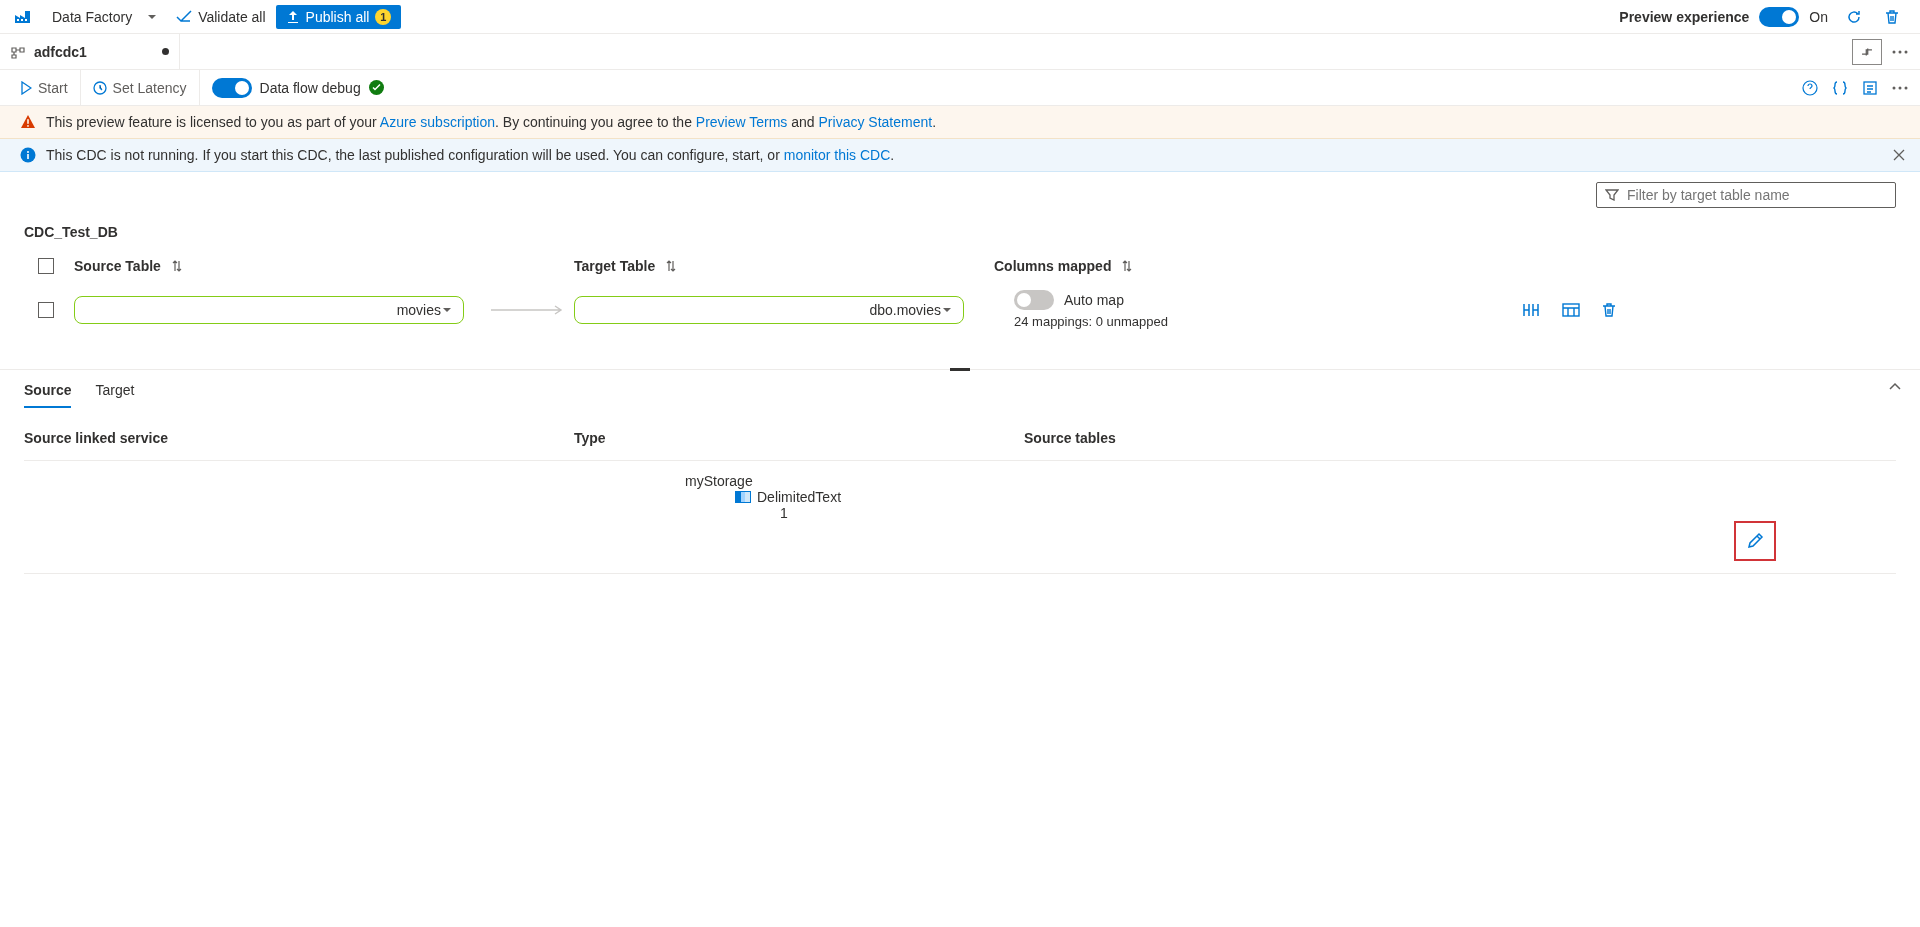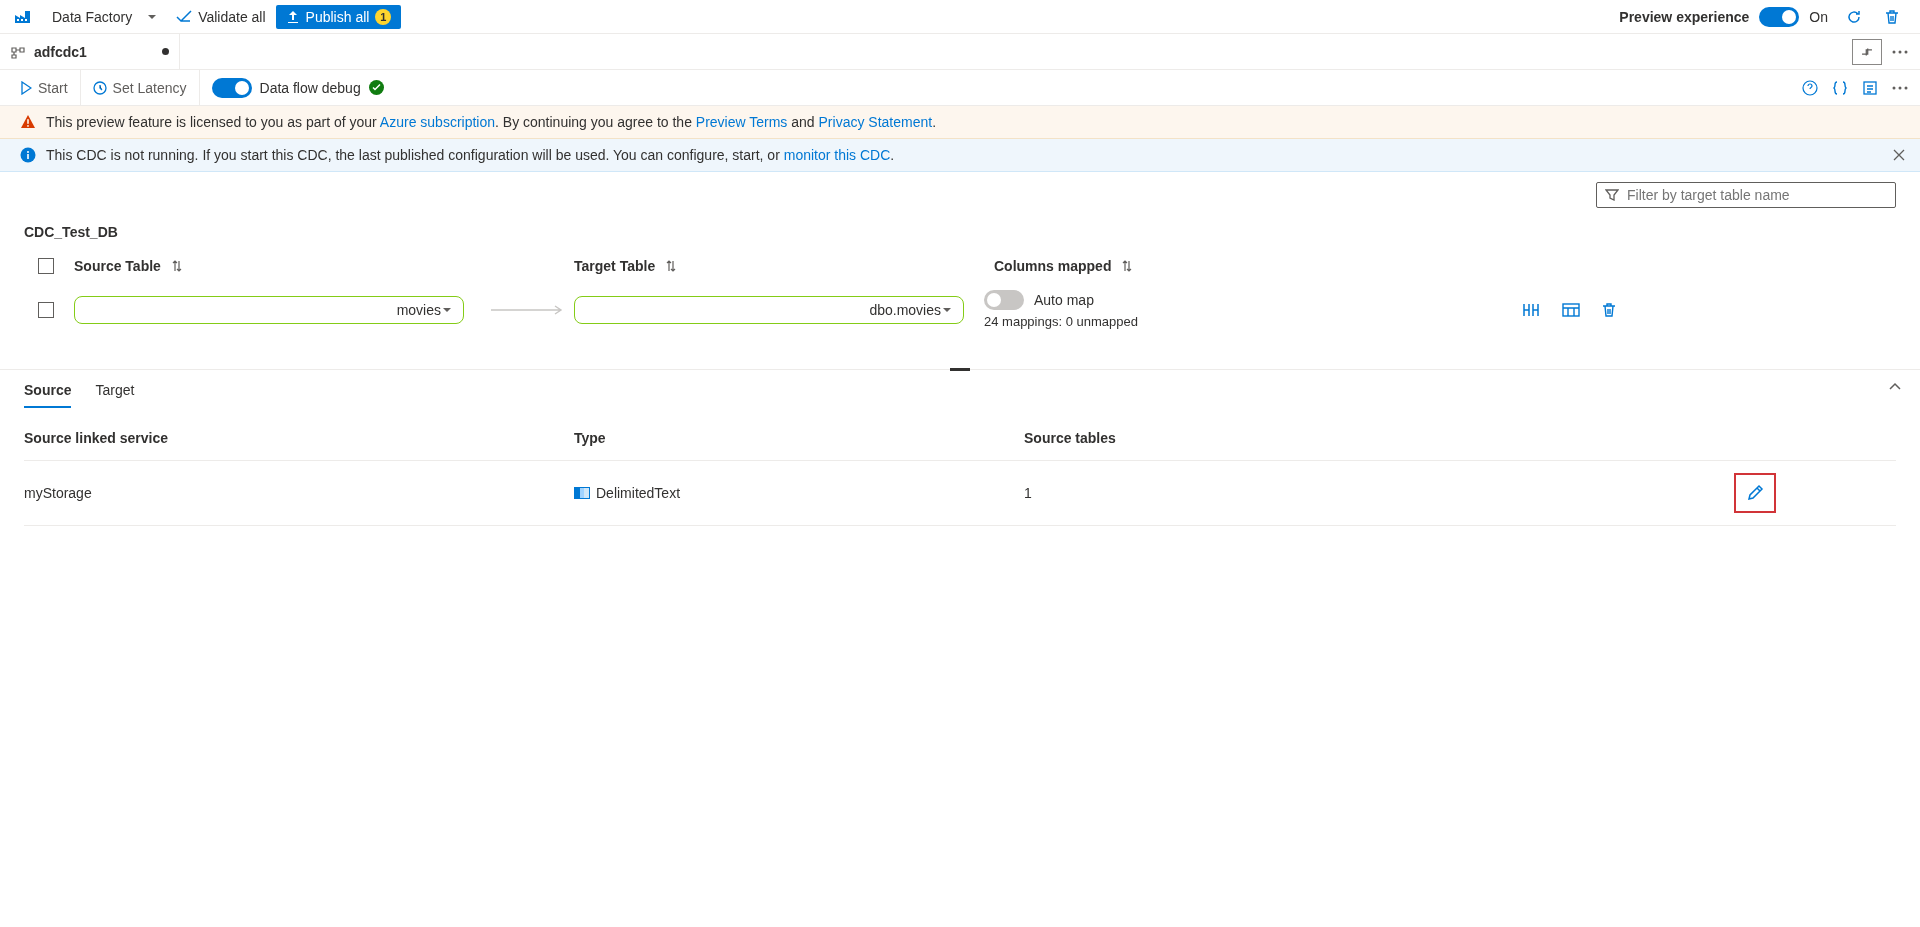--- a/index.html
+++ b/index.html
@@ -198,21 +198,21 @@
     border:1px solid #84cc16; border-radius:8px;
     padding:5px 10px; width:390px; display:flex; align-items:center; justify-content:flex-end;
     cursor:pointer; margin-right:20px;
   }
   .select-box .chv { color:#605e5c; }
   .arrow-col {
     width:90px; display:flex; align-items:center; justify-content:center; color:#c8c6c4;
   }
   .target-box { width:390px; }
   .auto-map-col {
-    display:flex; flex-direction:column; gap:4px;
+    margin-left:30px; display:flex; flex-direction:column; gap:4px;
   }
   .auto-map-top { display:flex; align-items:center; gap:10px; }
   .auto-map-top .pill-off {
     width:40px; height:20px; background:#c8c6c4; border-radius:10px; position:relative; cursor:pointer;
   }
   .auto-map-top .pill-off .knob {
     width:14px; height:14px; background:#fff; border-radius:50%;
     position:absolute; top:3px; left:3px;
   }
   .mapinfo { color:#323130; font-size:13px;}
@@ -235,21 +235,21 @@
     position:absolute; right:18px; color:#605e5c; cursor:pointer;
   }
   .src-table { padding: 22px 24px 0 24px; }
   .src-head {
     display:flex; font-weight:600; padding-bottom:14px; border-bottom:1px solid #edebe9;
   }
   .src-head .c1 { width:550px; }
   .src-head .c2 { width:450px; }
   .src-head .c3 { width:360px; }
   .src-row {
-    display:flex; align-items:center; padding:12px 0; border-bottom:1px solid #edebe9;
+    display:flex; align-items:center; padding:12px 0; border-bottom:1px solid #edebe9;flex-direction:column;
   }
   .src-row .c1 { width:550px; }
   .src-row .c2 { width:450px; display:flex; align-items:center; gap:6px;}
   .src-row .c3 { width:360px; }
   .type-ic {
     width:16px; height:12px;
     background: linear-gradient(to right, #0078d4 33%, #a0d3ff 33% 66%, #d0e7f8 66%);
     border:1px solid #0078d4;
   }
   .edit-cell { margin-left:auto; padding-right:120px; }

